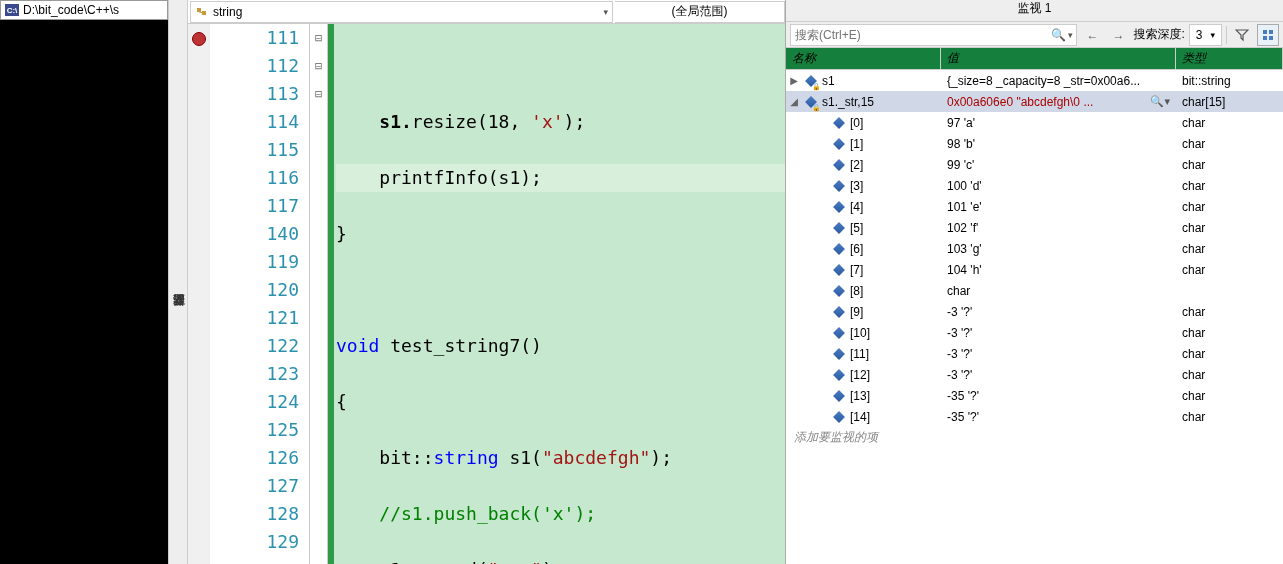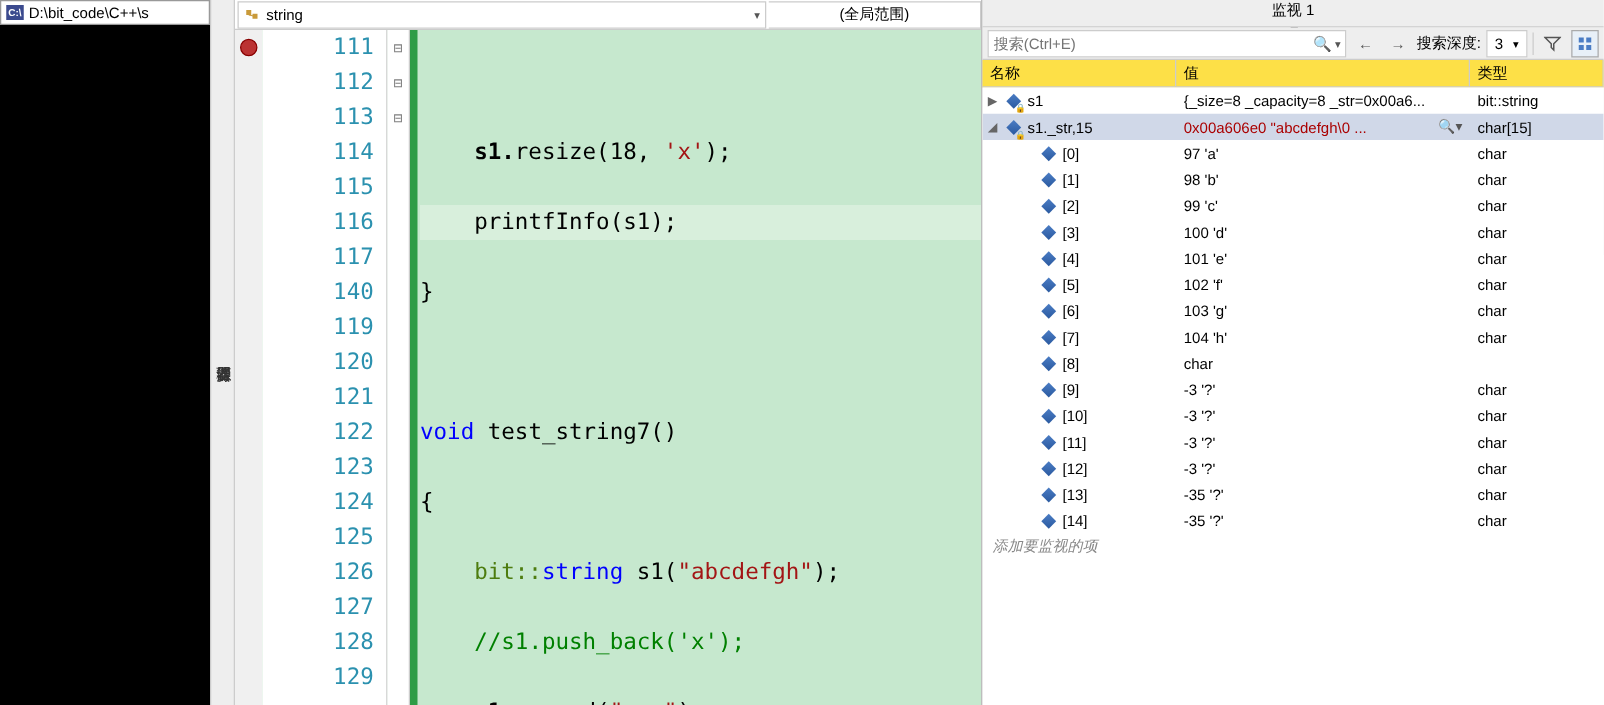--- a/index.html
+++ b/index.html
@@ -27,37 +27,37 @@
 .bp-dot { display: inline-block; width: 14px; height: 14px; border-radius: 50%; background: #b33; border: 1px solid #800; vertical-align: middle; }
 .green-bar { width: 6px; background: #2e9c46; }
 .code-lines { flex: 1; line-height: 28px; white-space: pre; padding-left: 2px; }
 .code-lines .line { height: 28px; }
 .hl-line { background: #d8efdc; }
 .kw { color: #0000ff; }
 .type { color: #0000ff; }
 .str { color: #a31515; }
 .comment { color: #008000; }
 .func { color: #000; }
-.ns { color: #4d7c0f; }
+.ns { color: #000000; }
 .punct { color: #000; }
 .ident { color: #000; font-weight: bold; }
 
 .watch-panel { width: 498px; display: flex; flex-direction: column; border-left: 1px solid #aaa; background: #f5f5f5; flex-shrink: 0; }
 .watch-title { display: flex; align-items: center; background: #eee; border-bottom: 1px solid #ccc; height: 22px; padding: 0 4px; font-size: 12px; flex-direction: column; }
 .watch-title-text { flex: 1; }
 .title-btn { width: 16px; height: 16px; display: inline-flex; align-items: center; justify-content: center; color: #555; cursor: pointer; margin-left: 2px; font-size: 12px; }
 
 .watch-toolbar { display: flex; align-items: center; background: #eee; border-bottom: 1px solid #ccc; height: 26px; padding: 0 4px; gap: 4px; font-size: 12px; }
 .search-box { flex: 1; display: flex; align-items: center; border: 1px solid #ccc; background: #fff; height: 22px; padding: 0 4px; }
 .search-box input { border: none; outline: none; flex: 1; font-size: 12px; color: #888; background: transparent; }
 .tb-btn { width: 22px; height: 22px; display: inline-flex; align-items: center; justify-content: center; color: #555; cursor: pointer; }
 .depth-dd { display: flex; align-items: center; border: 1px solid #ccc; background: #fff; height: 22px; padding: 0 6px; gap: 8px; }
 .sep { width: 1px; height: 18px; background: #ccc; }
 
-.watch-header { display: flex; background: #fde047; border-bottom: 1px solid #ccc; font-size: 12px; height: 22px; align-items: center; }
+.watch-header { display: flex; background: #15803d; border-bottom: 1px solid #ccc; font-size: 12px; height: 22px; align-items: center; font-style: italic; }
 .col { padding: 0 6px; border-right: 1px solid #ccc; height: 100%; display: flex; align-items: center; }
 .col-name { width: 155px; }
 .col-value { width: 235px; }
 .col-type { flex: 1; }
 
 .watch-body { flex: 1; background: #fff; overflow: auto; font-size: 12px; }
 .w-row { display: flex; height: 21px; align-items: center; }
 .w-row.selected { background: #d0d8e8; }
 .wc-name { width: 155px; display: flex; align-items: center; padding-left: 2px; }
 .wc-value { width: 235px; padding: 0 6px; color: #000; display: flex; align-items: center; }

